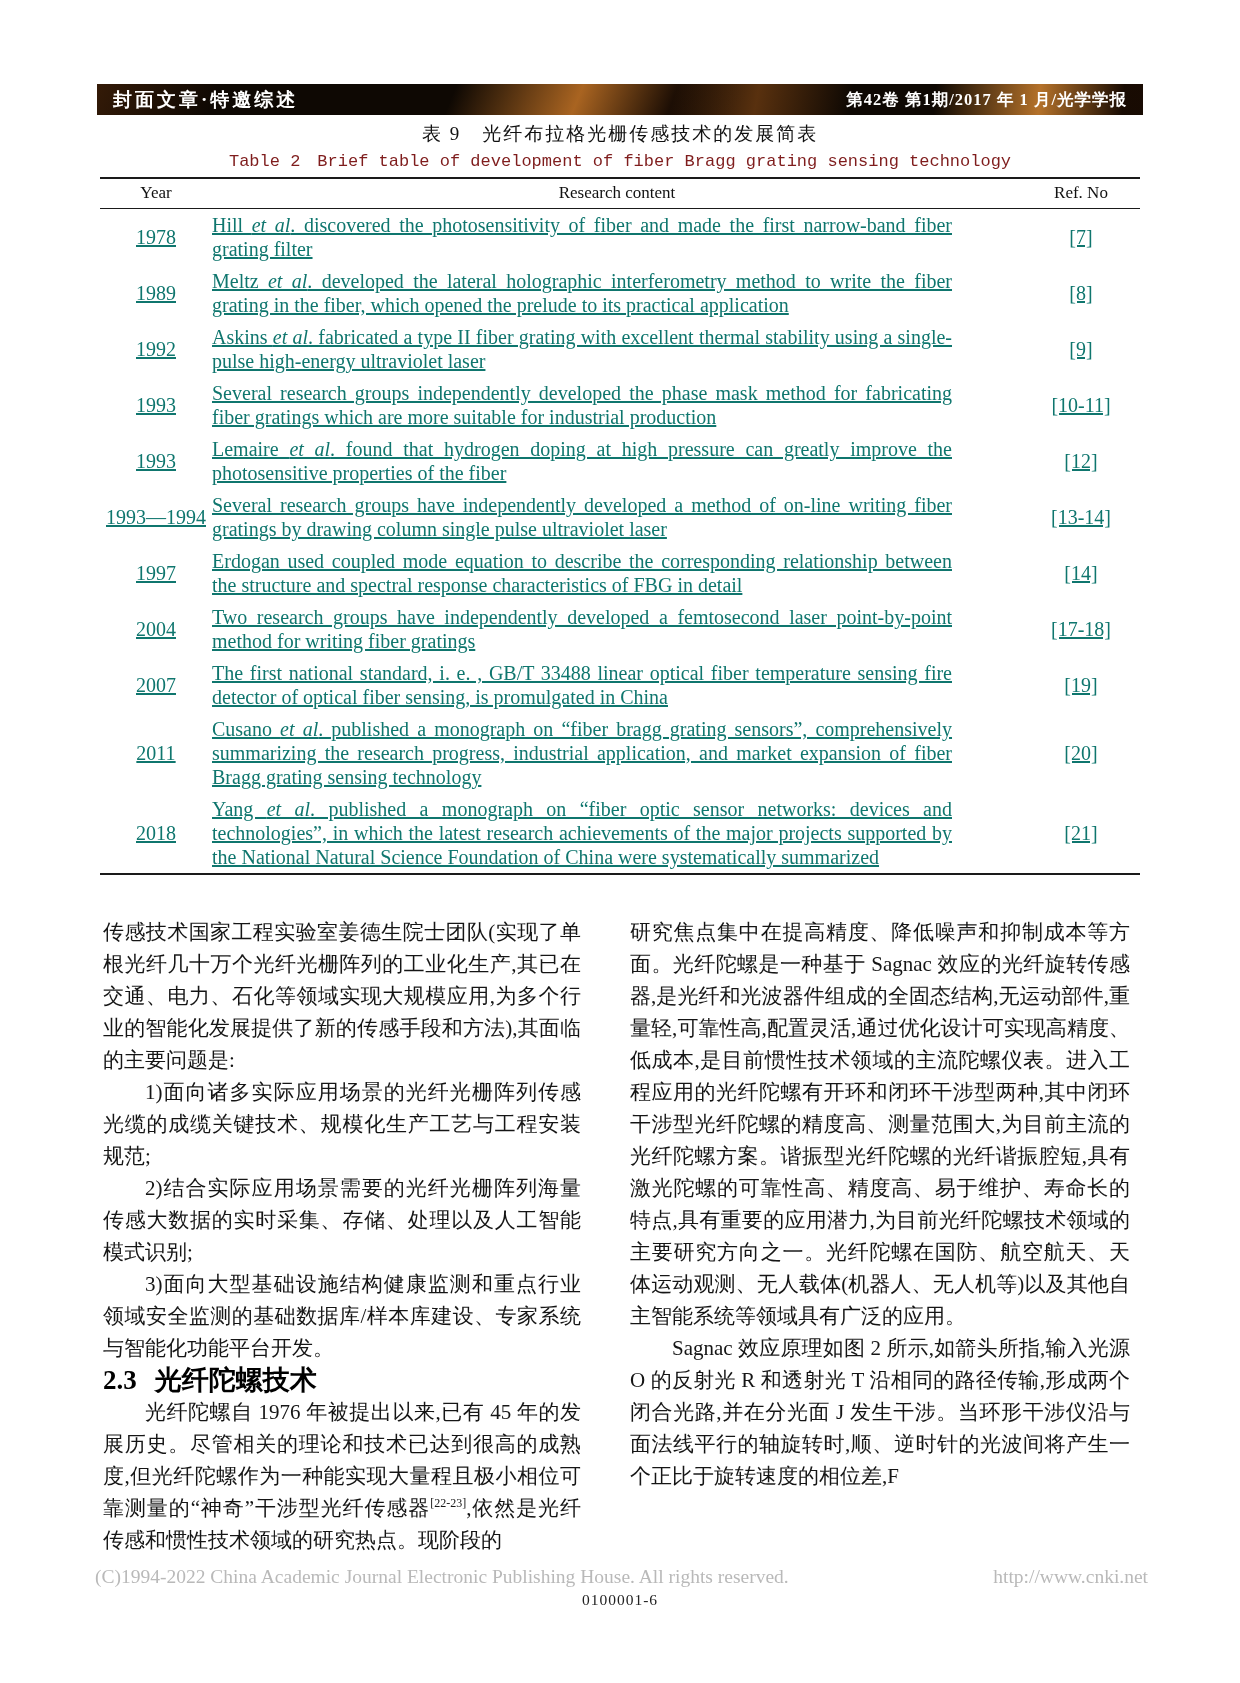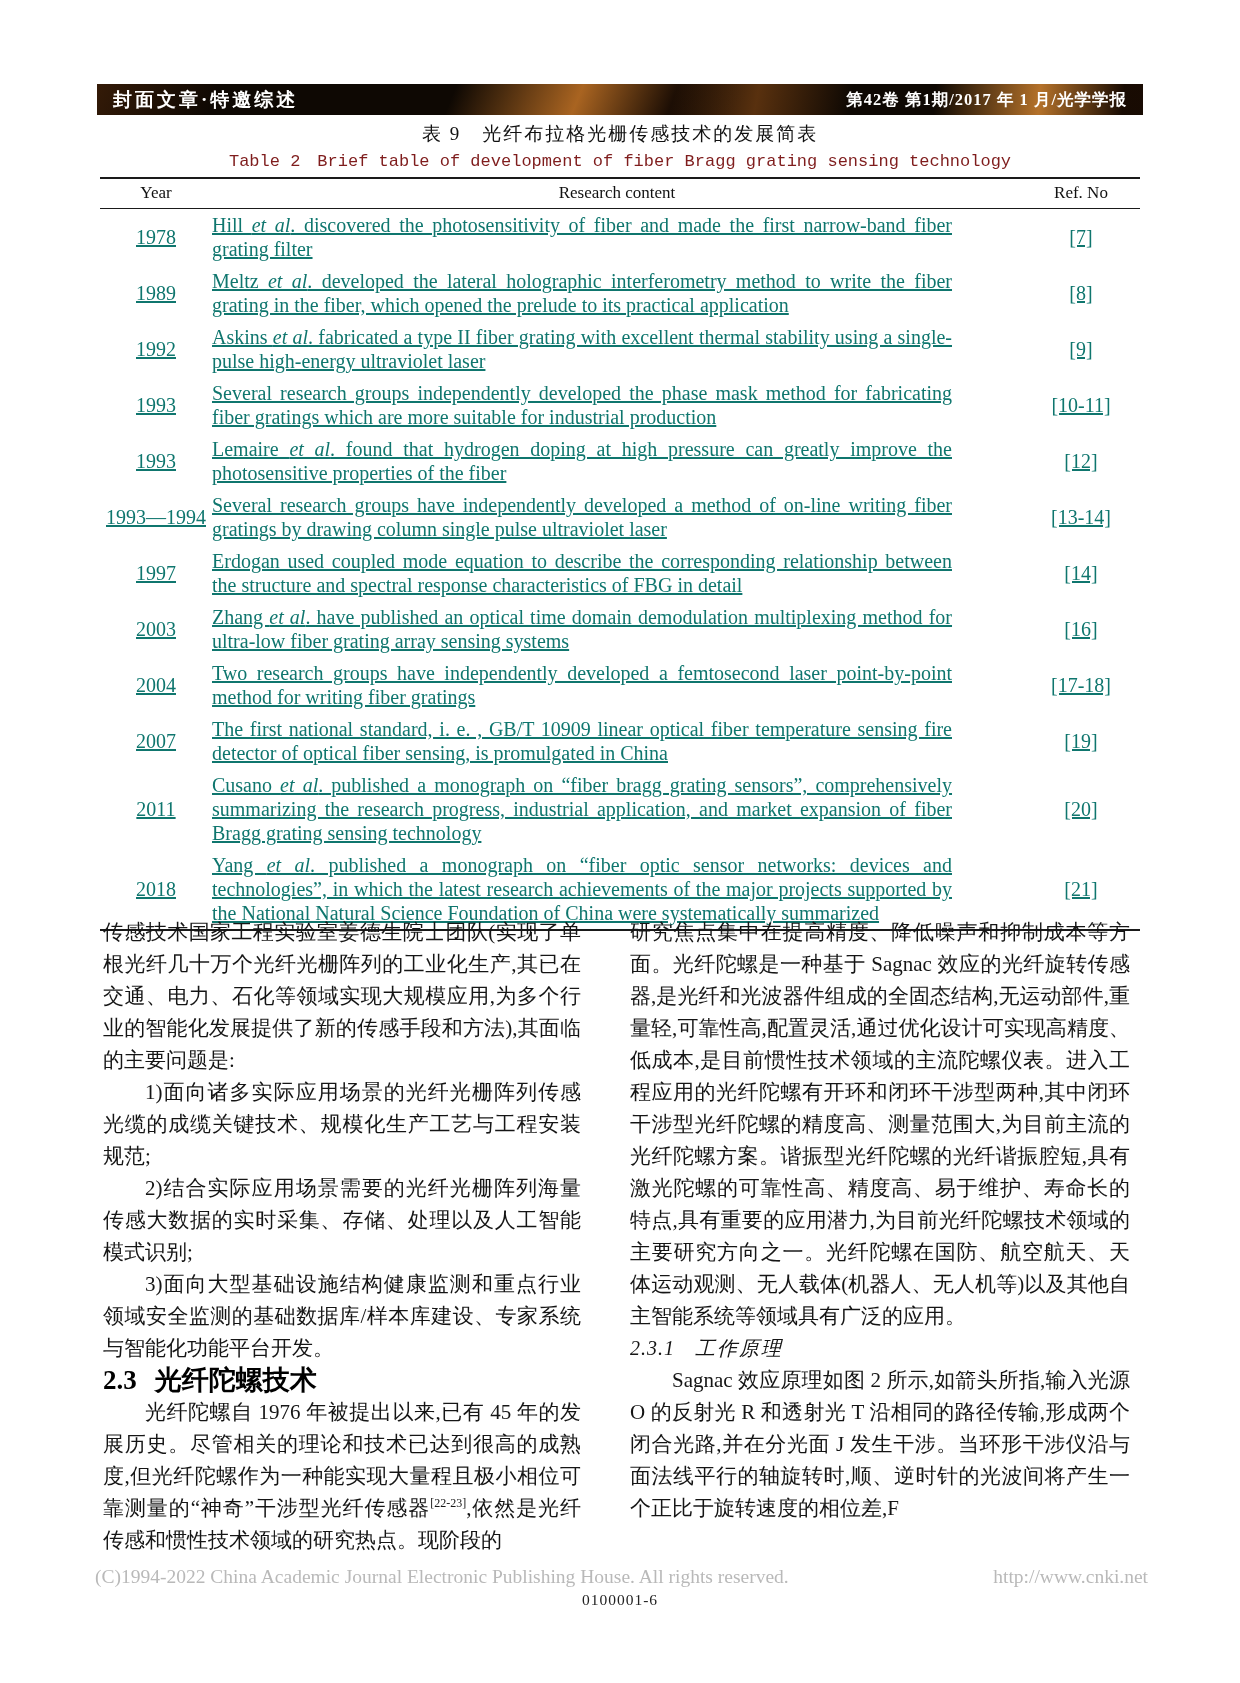--- a/index.html
+++ b/index.html
@@ -115,32 +115,27 @@
           <td class="year">1993—1994</td>
           <td class="content">Several research groups have independently developed a method of on-line writing fiber gratings by drawing column single pulse ultraviolet laser</td>
           <td class="ref">[13-14]</td>
         </tr>
       <tr>
           <td class="year">1997</td>
           <td class="content">Erdogan used coupled mode equation to describe the corresponding relationship between the structure and spectral response characteristics of FBG in detail</td>
           <td class="ref">[14]</td>
         </tr>
       <tr>
-          <td class="year">2003</td>
-          <td class="content">Zhang <i>et al</i>. have published an optical time domain demodulation multiplexing method for ultra-low fiber grating array sensing systems</td>
-          <td class="ref">[16]</td>
-        </tr>
-      <tr>
           <td class="year">2004</td>
           <td class="content">Two research groups have independently developed a femtosecond laser point-by-point method for writing fiber gratings</td>
           <td class="ref">[17-18]</td>
         </tr>
       <tr>
           <td class="year">2007</td>
-          <td class="content">The first national standard, i. e. , GB/T 10909 linear optical fiber temperature sensing fire detector of optical fiber sensing, is promulgated in China</td>
+          <td class="content">The first national standard, i. e. , GB/T 33488 linear optical fiber temperature sensing fire detector of optical fiber sensing, is promulgated in China</td>
           <td class="ref">[19]</td>
         </tr>
       <tr>
           <td class="year">2011</td>
           <td class="content">Cusano <i>et al</i>. published a monograph on “fiber bragg grating sensors”, comprehensively summarizing the research progress, industrial application, and market expansion of fiber Bragg grating sensing technology</td>
           <td class="ref">[20]</td>
         </tr>
       <tr>
           <td class="year">2018</td>
           <td class="content">Yang <i>et al</i>. published a monograph on “fiber optic sensor networks: devices and technologies”, in which the latest research achievements of the major projects supported by the National Natural Science Foundation of China were systematically summarized</td>
@@ -153,21 +148,20 @@
     <p>传感技术国家工程实验室姜德生院士团队(实现了单根光纤几十万个光纤光栅阵列的工业化生产,其已在交通、电力、石化等领域实现大规模应用,为多个行业的智能化发展提供了新的传感手段和方法),其面临的主要问题是:</p>
     <p class="indent">1)面向诸多实际应用场景的光纤光栅阵列传感光缆的成缆关键技术、规模化生产工艺与工程安装规范;</p>
     <p class="indent">2)结合实际应用场景需要的光纤光栅阵列海量传感大数据的实时采集、存储、处理以及人工智能模式识别;</p>
     <p class="indent">3)面向大型基础设施结构健康监测和重点行业领域安全监测的基础数据库/样本库建设、专家系统与智能化功能平台开发。</p>
     <h3 class="sec"><span class="h-num">2.3</span><span>光纤陀螺技术</span></h3>
     <p class="indent">光纤陀螺自 1976 年被提出以来,已有 45 年的发展历史。尽管相关的理论和技术已达到很高的成熟度,但光纤陀螺作为一种能实现大量程且极小相位可靠测量的“神奇”干涉型光纤传感器<sup>[22-23]</sup>,依然是光纤传感和惯性技术领域的研究热点。现阶段的</p>
   </div>
 
   <div class="col col-right">
     <p>研究焦点集中在提高精度、降低噪声和抑制成本等方面。光纤陀螺是一种基于 Sagnac 效应的光纤旋转传感器,是光纤和光波器件组成的全固态结构,无运动部件,重量轻,可靠性高,配置灵活,通过优化设计可实现高精度、低成本,是目前惯性技术领域的主流陀螺仪表。进入工程应用的光纤陀螺有开环和闭环干涉型两种,其中闭环干涉型光纤陀螺的精度高、测量范围大,为目前主流的光纤陀螺方案。谐振型光纤陀螺的光纤谐振腔短,具有激光陀螺的可靠性高、精度高、易于维护、寿命长的特点,具有重要的应用潜力,为目前光纤陀螺技术领域的主要研究方向之一。光纤陀螺在国防、航空航天、天体运动观测、无人载体(机器人、无人机等)以及其他自主智能系统等领域具有广泛的应用。</p>
-    <h4 class="subsec"><span class="h-num">2.3.1</span><span>工作原理</span></h4>
     <p class="indent">Sagnac 效应原理如图 2 所示,如箭头所指,输入光源 O 的反射光 R 和透射光 T 沿相同的路径传输,形成两个闭合光路,并在分光面 J 发生干涉。当环形干涉仪沿与面法线平行的轴旋转时,顺、逆时针的光波间将产生一个正比于旋转速度的相位差,F</p>
   </div>
 
   <div class="copyright">
     <span>(C)1994-2022 China Academic Journal Electronic Publishing House. All rights reserved.</span>
     <span>http://www.cnki.net</span>
   </div>
   <div class="pageno">0100001-6</div>
 
 </div>

